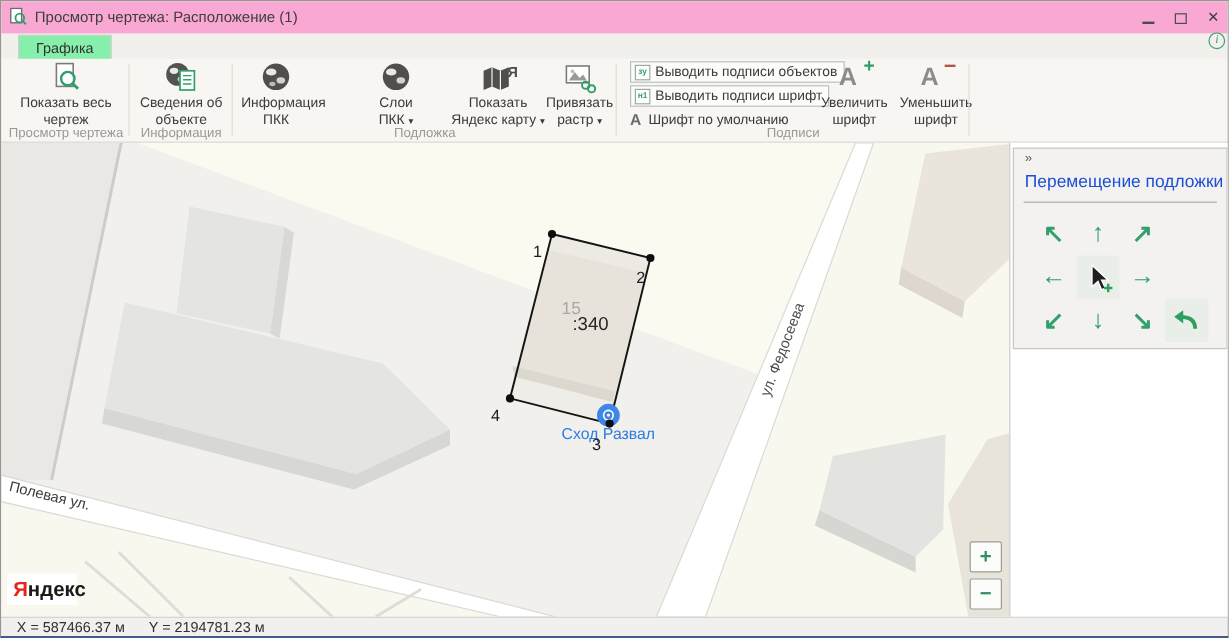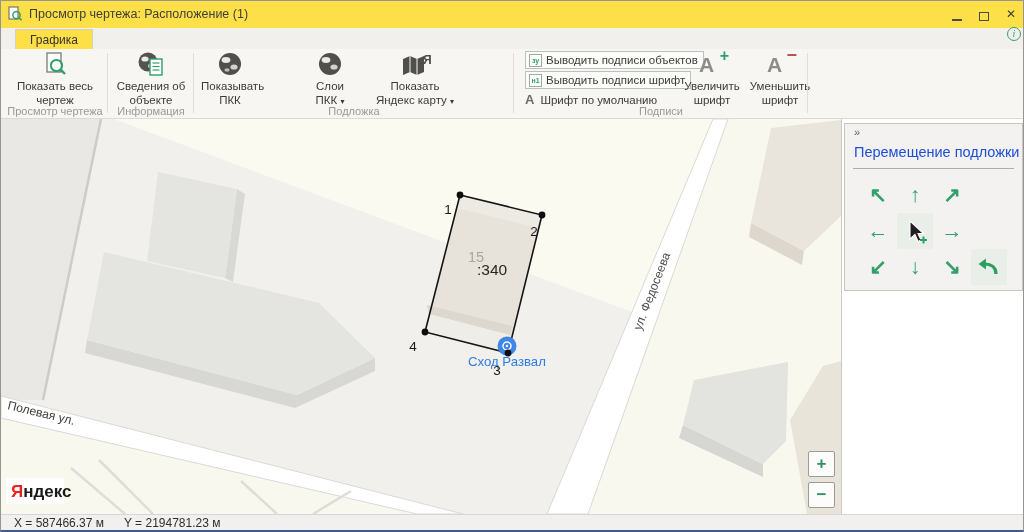--- a/index.html
+++ b/index.html
@@ -1,32 +1,32 @@
 <!DOCTYPE html>
 <html><head>
 <meta charset="utf-8">
 <style>
   * { margin:0; padding:0; box-sizing:border-box; }
   html,body { width:1024px; height:532px; font-family:"Liberation Sans", sans-serif; background:#fff; cursor:default; }
   #win { position:relative; width:1024px; height:532px; background:#f1f0ed;
          border:1px solid #96958f; border-bottom:2px solid #41598c; overflow:hidden; }
 
   
-  .titlebar { position:absolute; left:0; top:0; width:100%; height:27px; background:#fde047; }
+  .titlebar { position:absolute; left:0; top:0; width:100%; height:27px; background:#f9a8d4; }
   .title-icon { position:absolute; left:6px; top:5px; width:16px; height:16px; }
   .title-text { position:absolute; left:28px; top:6px; font-size:12.5px; color:#3e3e3c; }
   .winbtn { position:absolute; top:6px; width:16px; height:15px; text-align:center; }
   .btn-min  { left:948px; } .btn-max { left:975px; } .btn-close { left:1002px; }
   .glyph-min { display:inline-block; width:10px; height:0; border-bottom:2px solid #4c4c4a; margin-top:10px; }
   .glyph-max { display:inline-block; width:10px; height:9px; border:1.4px solid #4c4c4a; margin-top:3px; }
   .btn-close { font-size:12px; color:#3c3c3a; line-height:15px; }
 
   
   .tabstrip { position:absolute; left:0; top:27px; width:100%; height:21px; background:#f1f0ed; }
-  .tab { position:absolute; left:14px; top:1px; height:21px; padding:0 14px; background:#fde047;
+  .tab { position:absolute; left:14px; top:1px; height:21px; padding:0 14px; background:#86efac;
          border:1px solid #d2d0cc; border-bottom:none; font-size:12px; color:#333331; line-height:20px; }
   .info-btn { position:absolute; left:1006px; top:26px; width:14px; height:14px; border:1.4px solid #3aa06e;
               border-radius:50%; color:#3aa06e; font-family:"Liberation Serif", serif; font-style:italic;
               font-size:10px; line-height:11px; text-align:center; }
 
   
   .ribbon { position:absolute; left:0; top:48px; width:100%; height:69px; background:#f7f6f3; }
   .ribbon-bottom { position:absolute; left:0; top:117px; width:100%; height:1px; background:#dcdad6; }
   .rgroup { position:absolute; top:0; height:69px; }
   .rgroup-label { position:absolute; left:0; bottom:1px; width:100%; text-align:center;
@@ -137,21 +137,21 @@
     <div class="rgroup" style="left:194px;width:318px;">
       <div class="rbtn" style="left:6px;width:58px;">
         <div class="ric">
           <svg width="28" height="28" viewBox="0 0 28 28">
             <circle cx="14" cy="13" r="11" fill="#504f4c"></circle>
             <ellipse cx="10" cy="9" rx="4.4" ry="3" fill="#e9e9e7"></ellipse>
             <ellipse cx="18" cy="16" rx="3.6" ry="2.6" fill="#e9e9e7" opacity=".85"></ellipse>
             <ellipse cx="11" cy="19" rx="2.6" ry="1.8" fill="#e9e9e7" opacity=".7"></ellipse>
           </svg>
         </div>
-        <div class="rlb"><span>Показывать ПКК</span></div>
+        <div class="rlb"><span>Информация ПКК</span></div>
       </div>
       <div class="rbtn" style="left:66px;width:44px;margin-left:47px;">
         <div class="ric">
           <svg width="28" height="28" viewBox="0 0 28 28">
             <circle cx="14" cy="13" r="11" fill="#504f4c"></circle>
             <ellipse cx="10" cy="9" rx="4.4" ry="3" fill="#e9e9e7"></ellipse>
             <ellipse cx="18" cy="16" rx="3.6" ry="2.6" fill="#e9e9e7" opacity=".85"></ellipse>
           </svg>
         </div>
         <div class="rlb"><span>Слои ПКК</span> <span class="caret">▾</span></div>
@@ -159,20 +159,33 @@
       <div class="rbtn" style="left:180px;width:80px;">
         <div class="ric">
           <svg width="32" height="28" viewBox="0 0 32 28">
             <polygon points="4,8 11,5 18,8 25,5 25,21 18,24 11,21 4,24" fill="#4f4f4c"></polygon>
             <line x1="11" y1="5" x2="11" y2="21" stroke="#f7f6f3" stroke-width="1"></line>
             <line x1="18" y1="8" x2="18" y2="24" stroke="#f7f6f3" stroke-width="1"></line>
             <text x="24" y="13" font-size="12" font-weight="bold" fill="#4a4a48">Я</text>
           </svg>
         </div>
         <div class="rlb"><span>Показать Яндекс карту</span> <span class="caret">▾</span></div>
+      </div>
+      <div class="rbtn" style="left:260px;width:56px;">
+        <div class="ric">
+          <svg width="30" height="28" viewBox="0 0 30 28">
+            <rect x="4" y="4" width="19" height="14" fill="#fff" stroke="#7a7a78" stroke-width="1.3"></rect>
+            <polygon points="6,16 11,9 15,14 18,11 21,16" fill="#9a9a98"></polygon>
+            <circle cx="9" cy="8.5" r="1.5" fill="#b8b8b6"></circle>
+            <circle cx="20" cy="20" r="3" fill="none" stroke="#2f9e68" stroke-width="1.6"></circle>
+            <circle cx="25" cy="23" r="3" fill="none" stroke="#2f9e68" stroke-width="1.6"></circle>
+            <line x1="21.5" y1="21" x2="23.5" y2="22" stroke="#2f9e68" stroke-width="1.6"></line>
+          </svg>
+        </div>
+        <div class="rlb"><span>Привязать растр</span> <span class="caret">▾</span></div>
       </div>
       <div class="rgroup-label">Подложка</div>
     </div>
     <div class="rdivider" style="left:512px;"></div>
 
     <div class="rgroup" style="left:514px;width:292px;">
       <div class="toggle" style="top:2px;">
         <span class="tbox">зу</span>
           <span>Выводить подписи объектов</span>
       </div>

